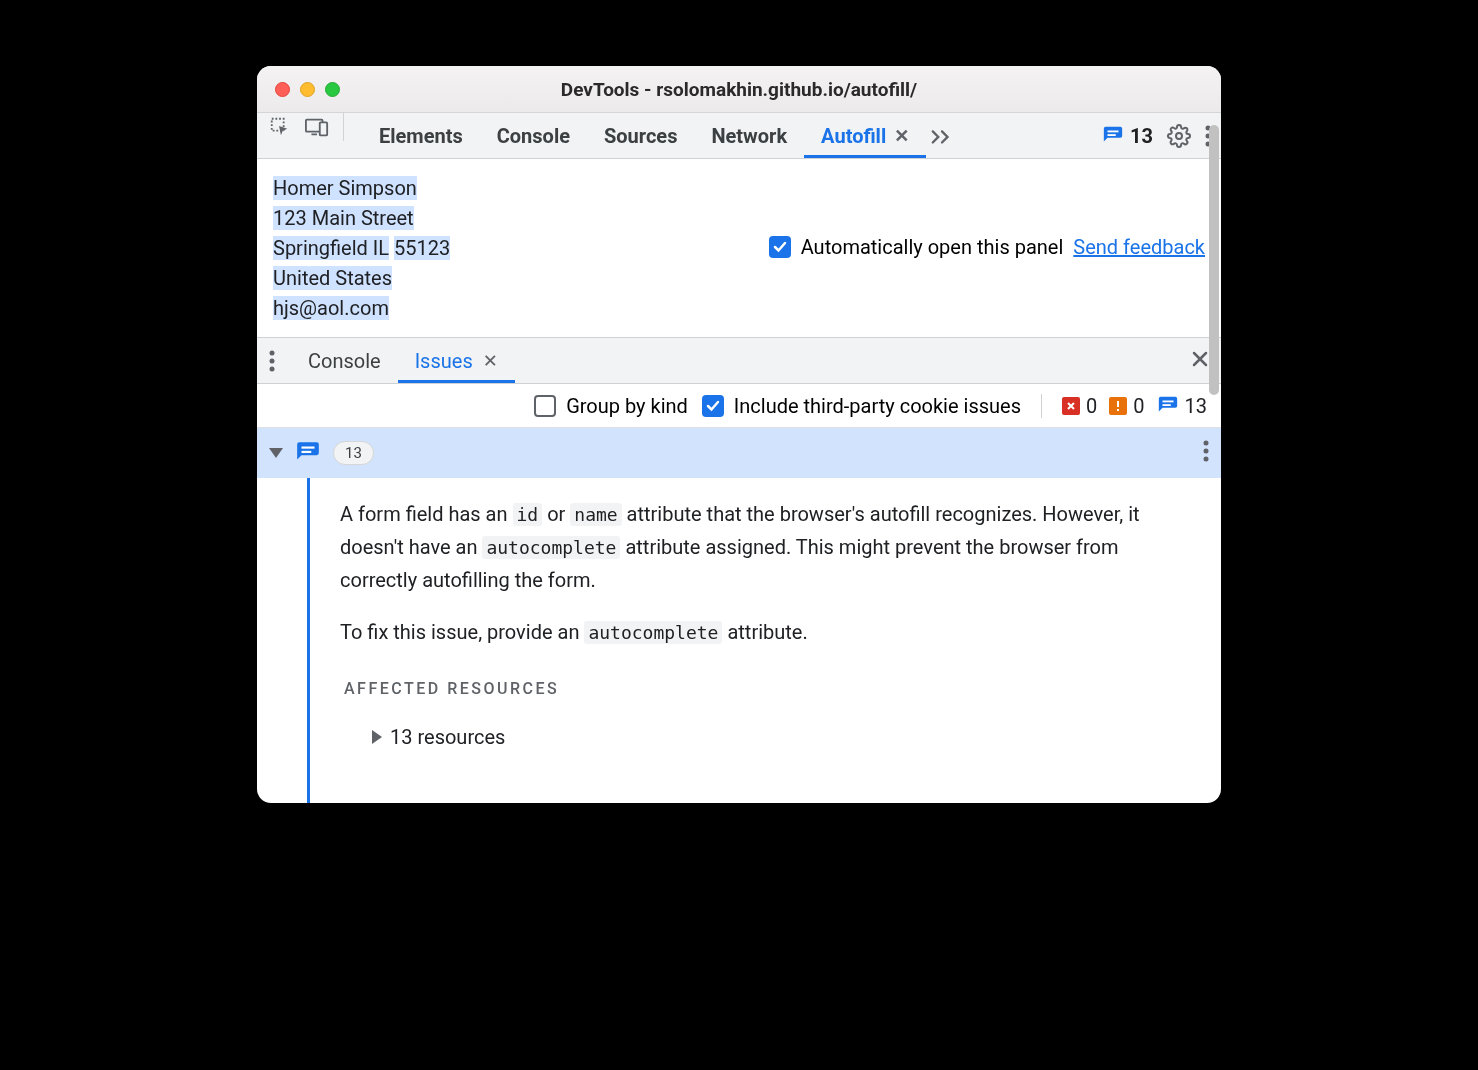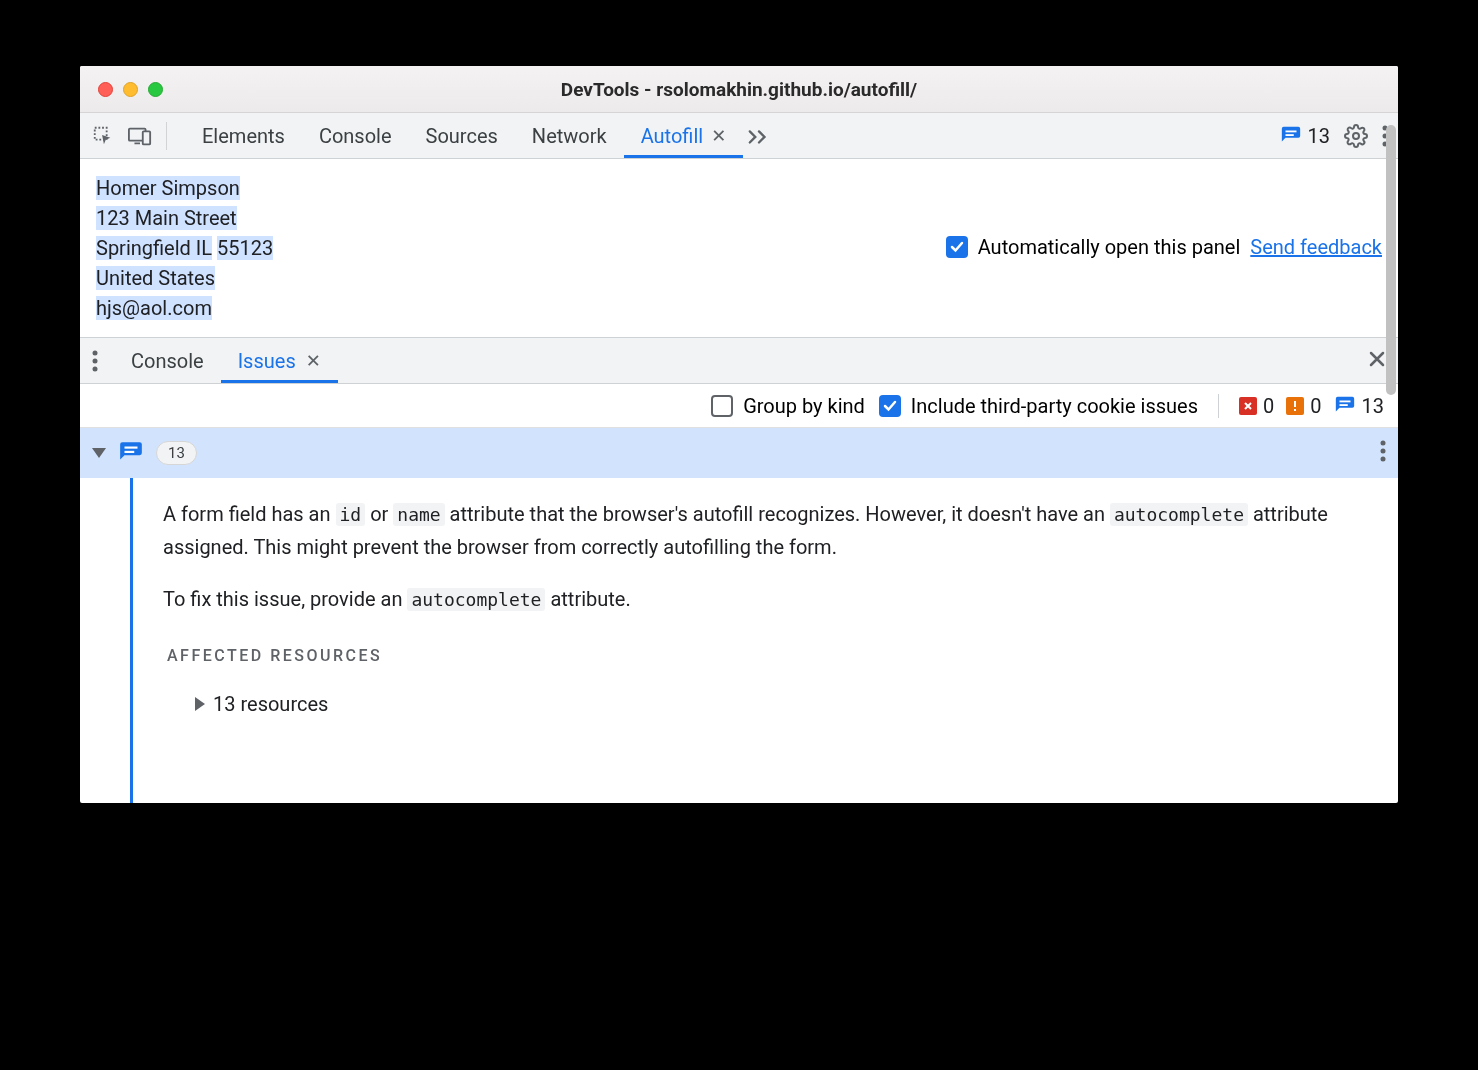--- a/index.html
+++ b/index.html
@@ -8,24 +8,24 @@
     background: #000;
     width: 1478px;
     height: 1070px;
     font-family: -apple-system, BlinkMacSystemFont, "Segoe UI", Roboto, sans-serif;
     display: flex;
     align-items: flex-start;
     justify-content: center;
     padding-top: 66px;
   }
   .window {
-    width: 1318px;
+    width: 964px;
     height: 737px;
     background: #fff;
-    border-radius: 2px;
+    border-radius: 14px;
     overflow: hidden;
     box-shadow: 0 10px 40px rgba(0,0,0,0.5);
     position: relative;
     display: flex;
     flex-direction: column;
   }
   
   .titlebar {
     height: 47px;
     background: linear-gradient(#f4f2f3, #eceaeb);
@@ -51,23 +51,23 @@
     font-weight: 700;
     color: #2b2a2b;
     pointer-events: none;
   }
   
   .toolbar {
     height: 46px;
     background: #f1f3f4;
     border-bottom: 1px solid #cfd2d4;
     display: flex;
-    align-items: center;
     padding: 0 8px 0 12px;
     gap: 0;
+    font-weight: bold;
   }
   .tb-left {
     display: flex;
     align-items: center;
     gap: 14px;
     padding-right: 14px;
     border-right: 1px solid #d1d3d5;
     height: 28px;
   }
   .tb-icon { display:flex; align-items:center; justify-content:center; color:#5f6368; cursor:pointer; }

